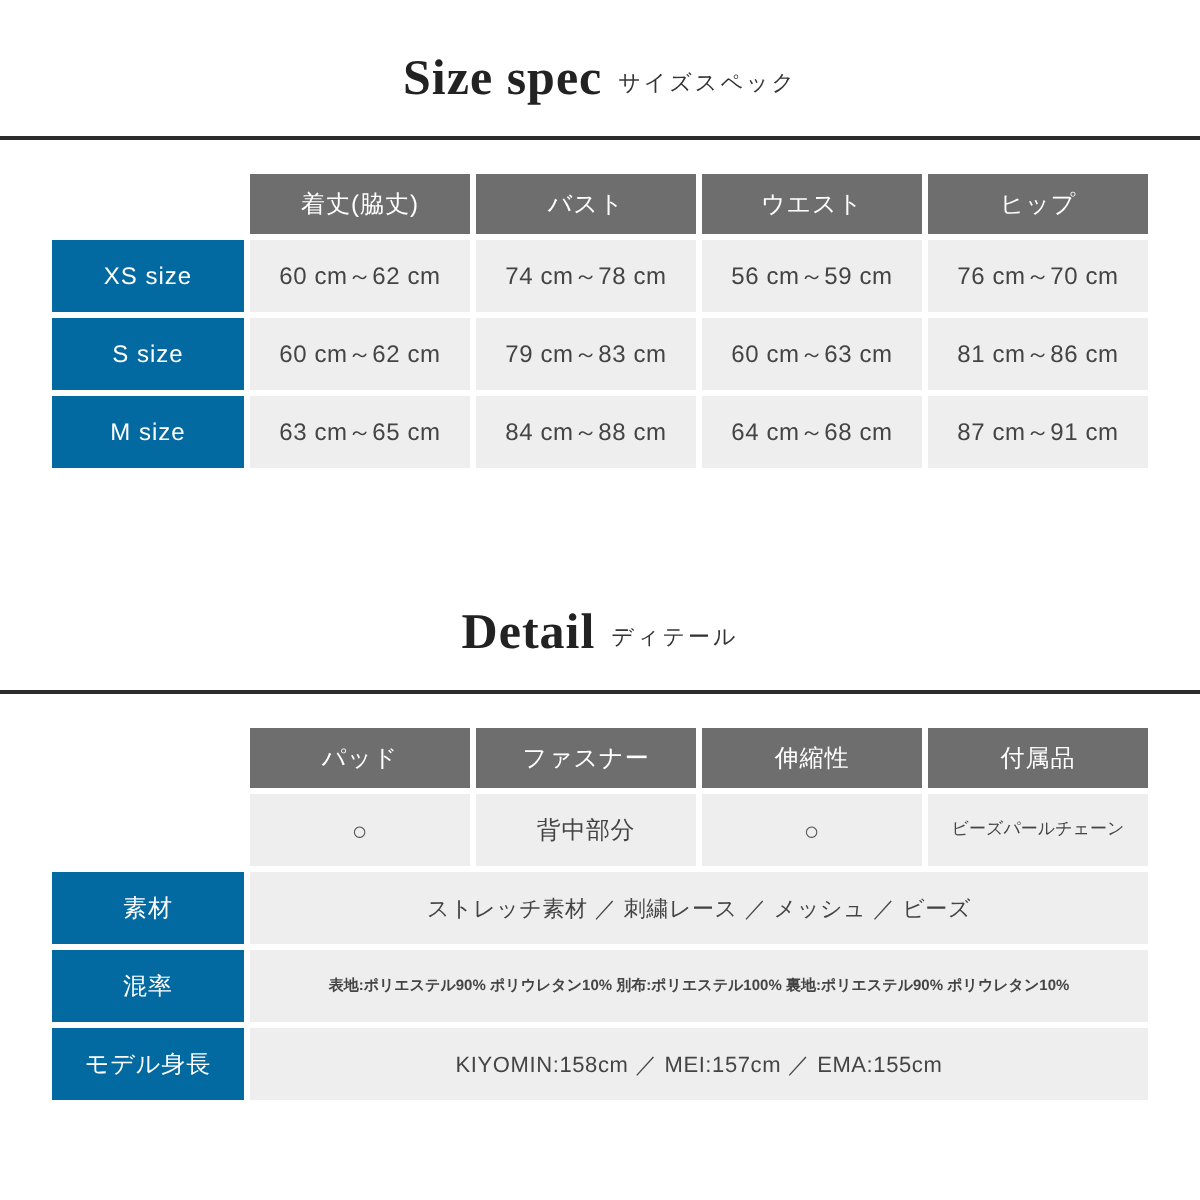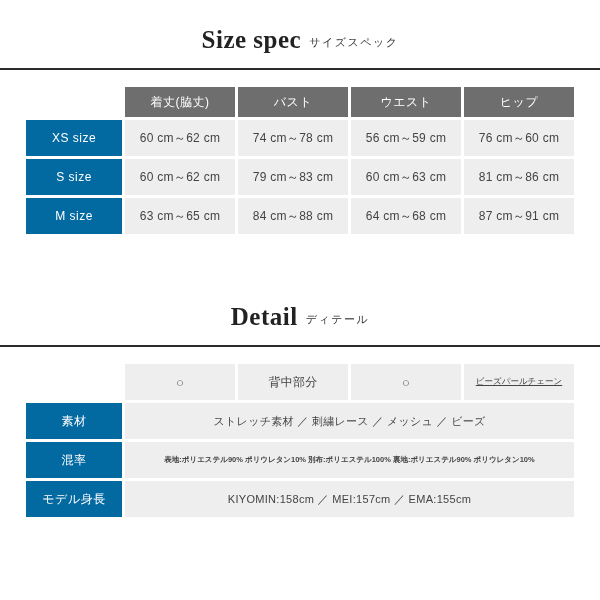--- a/index.html
+++ b/index.html
@@ -96,21 +96,20 @@
 
   .detail-table col.d0 { width: 96px; }
   .detail-table col.d1 { width: 110px; }
   .detail-table col.d2 { width: 110px; }
   .detail-table col.d3 { width: 110px; }
   .detail-table col.d4 { width: 110px; }
 
   .small {
     font-size: 8.5px;
     letter-spacing: 0;
-    text-decoration: underline;
   }
   .xsmall {
     font-size: 7.5px;
     letter-spacing: 0;
     font-weight: bold;
   }
   .mid {
     font-size: 11px;
   }
   .circle {
@@ -143,21 +142,21 @@
         <td class="hdr">着丈(脇丈)</td>
         <td class="hdr">バスト</td>
         <td class="hdr">ウエスト</td>
         <td class="hdr">ヒップ</td>
       </tr>
       <tr>
         <td class="rowlbl">XS size</td>
         <td class="cell">60 cm～62 cm</td>
         <td class="cell">74 cm～78 cm</td>
         <td class="cell">56 cm～59 cm</td>
-        <td class="cell">76 cm～60 cm</td>
+        <td class="cell">76 cm～70 cm</td>
       </tr>
       <tr>
         <td class="rowlbl">S size</td>
         <td class="cell">60 cm～62 cm</td>
         <td class="cell">79 cm～83 cm</td>
         <td class="cell">60 cm～63 cm</td>
         <td class="cell">81 cm～86 cm</td>
       </tr>
       <tr>
         <td class="rowlbl">M size</td>
@@ -180,20 +179,27 @@
     <colgroup>
       <col class="d0">
         <col class="d1">
         <col class="d2">
         <col class="d3">
         <col class="d4">
     </colgroup>
     <tbody>
       <tr>
         <td class="blank"></td>
+        <td class="hdr">パッド</td>
+        <td class="hdr">ファスナー</td>
+        <td class="hdr">伸縮性</td>
+        <td class="hdr">付属品</td>
+      </tr>
+      <tr>
+        <td class="blank"></td>
         <td class="cell circle">○</td>
         <td class="cell">背中部分</td>
         <td class="cell circle">○</td>
         <td class="cell small">ビーズパールチェーン</td>
       </tr>
       <tr>
         <td class="rowlbl">素材</td>
         <td class="cell mid" colspan="4">ストレッチ素材  ／  刺繍レース  ／  メッシュ  ／  ビーズ</td>
       </tr>
       <tr>

